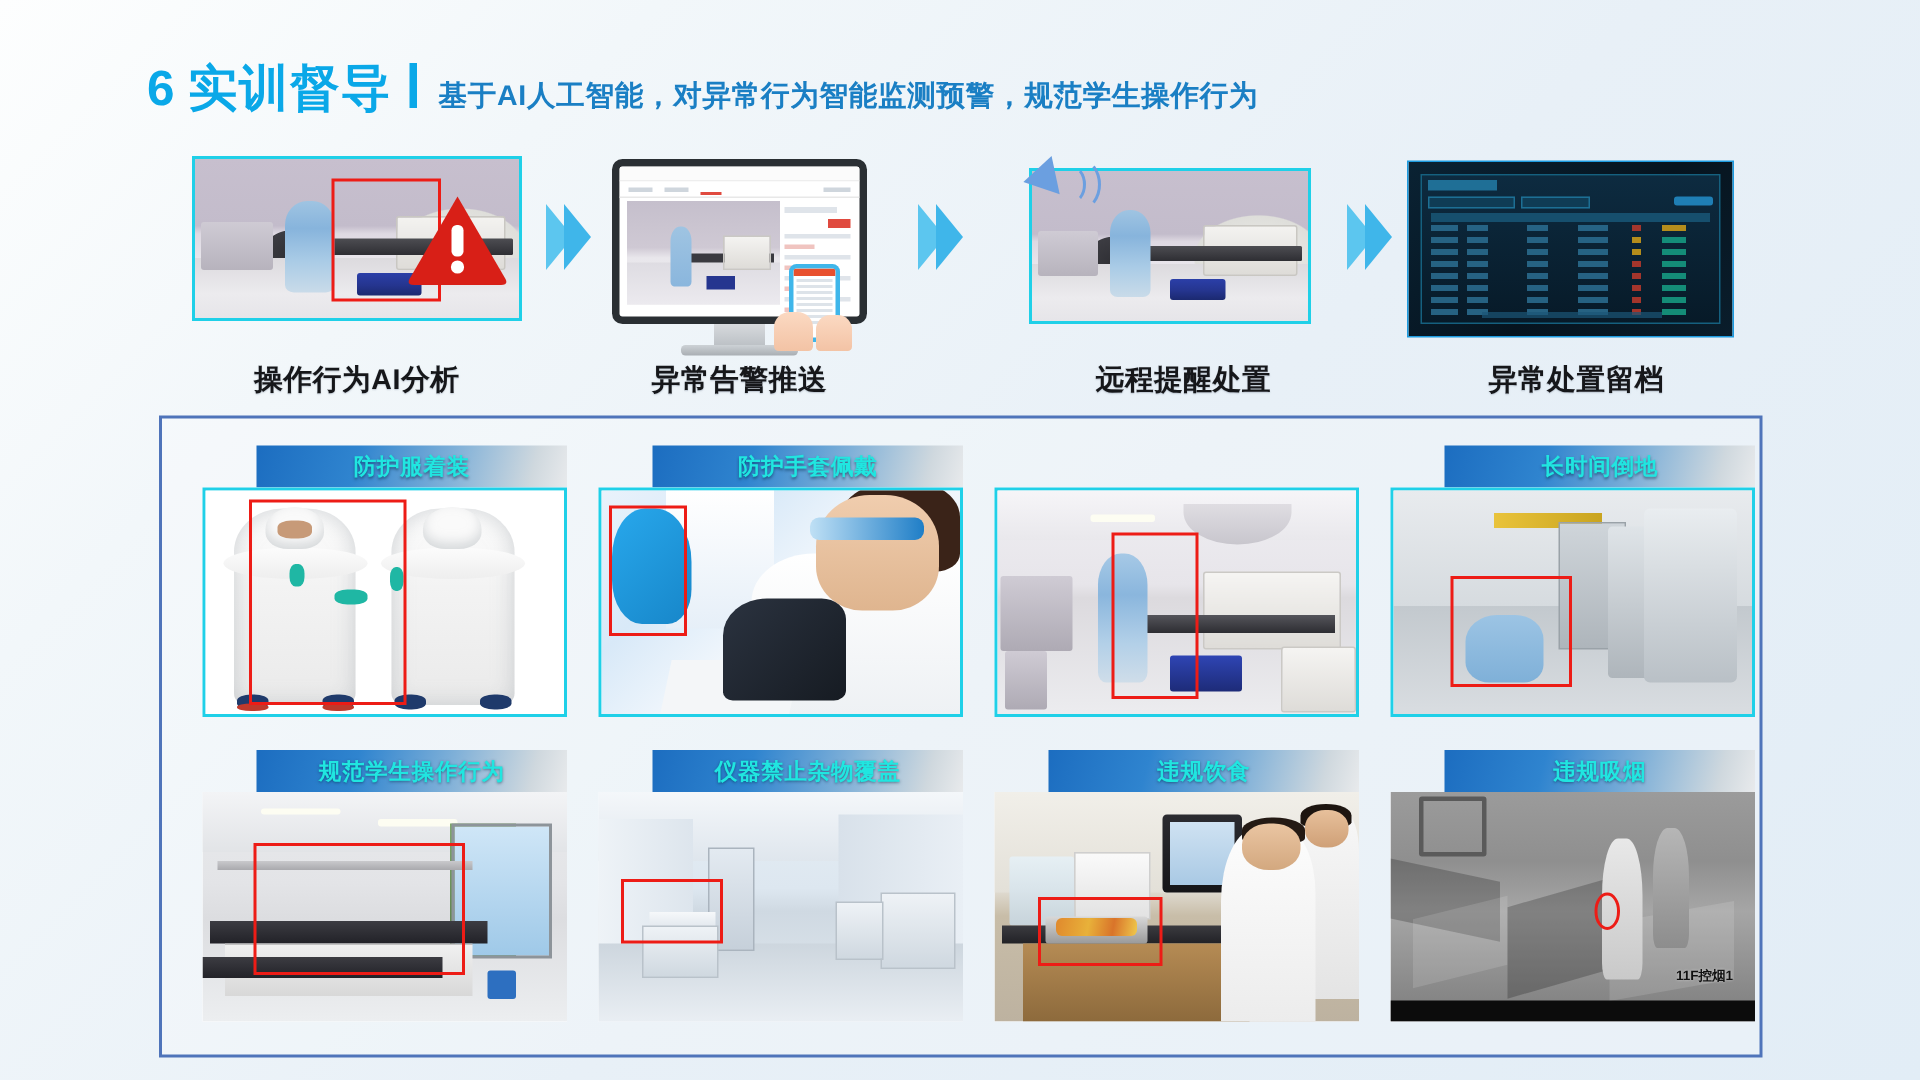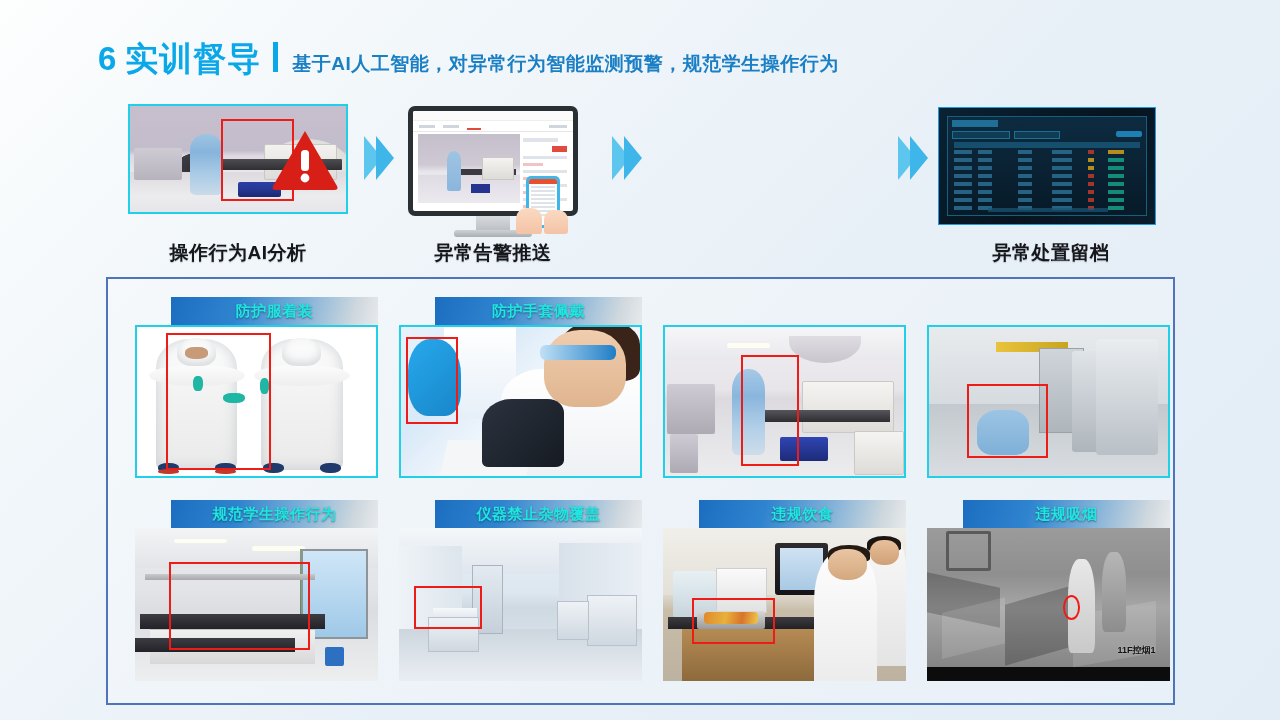--- a/index.html
+++ b/index.html
@@ -539,20 +539,36 @@
     <div class="hand" style="left:118px;top:104px;width:26px;height:26px;"></div>
     <div class="hand" style="left:146px;top:106px;width:24px;height:24px;"></div>
     <div class="flow-caption">异常告警推送</div>
   </div>
 
   <div class="arrow" style="left:612px; top:32px;">
     <div class="arrow-chev"></div>
     <div class="arrow-chev c2"></div>
   </div>
 
+  <div class="flow-step" style="left:686px; width:206px; height:165px;">
+    <div class="photo-frame" style="left:0;top:8px;width:188px;height:104px;">
+      <div class="lab-photo">
+        <div class="lab-floor"></div>
+        <div class="lab-left-eq"></div>
+        <div class="lab-cab"></div>
+        <div class="lab-bench"></div>
+        <div class="lab-blue-cart"></div>
+        <div class="lab-person"></div>
+      </div>
+    </div>
+    <div class="speaker" style="left:-4px;top:2px;"></div>
+    <div class="speaker-wave" style="left:18px;top:6px;width:16px;height:22px;"></div>
+    <div class="speaker-wave" style="left:22px;top:2px;width:22px;height:30px;"></div>
+    <div class="flow-caption">远程提醒处置</div>
+  </div>
 
   <div class="arrow" style="left:898px; top:32px;">
     <div class="arrow-chev"></div>
     <div class="arrow-chev c2"></div>
   </div>
 
   <div class="flow-step" style="left:938px; width:226px; height:165px;">
     <div class="dash" style="left:0;top:3px;width:218px;height:118px;">
       <div class="dash-inner">
         <div class="dash-title"></div>
@@ -695,20 +711,23 @@
           <div class="lr-cab" style="right:0%;bottom:1%;width:20%;height:28%;"></div>
           <div class="lr-bench" style="left:34%;right:6%;top:56%;height:8%;"></div>
           <div class="lr-cart" style="left:48%;bottom:10%;width:20%;height:16%;"></div>
           <div class="lr-person" style="left:28%;top:28%;width:14%;height:58%;"></div>
         </div>
         <div class="redbox" style="left:32%;top:19%;width:24%;height:74%;"></div>
       </div>
     </div>
 
     <div class="card">
+      <div class="card-head">
+        <span>长时间倒地</span>
+      </div>
       <div class="card-img">
         <div class="fallen">
           <div class="fl-wall"></div>
           <div class="fl-yellow"></div>
           <div class="fl-door"></div>
           <div class="fl-tank2"></div>
           <div class="fl-tank"></div>
           <div class="fl-person"></div>
         </div>
         <div class="redbox" style="left:16%;top:38%;width:34%;height:50%;"></div>

